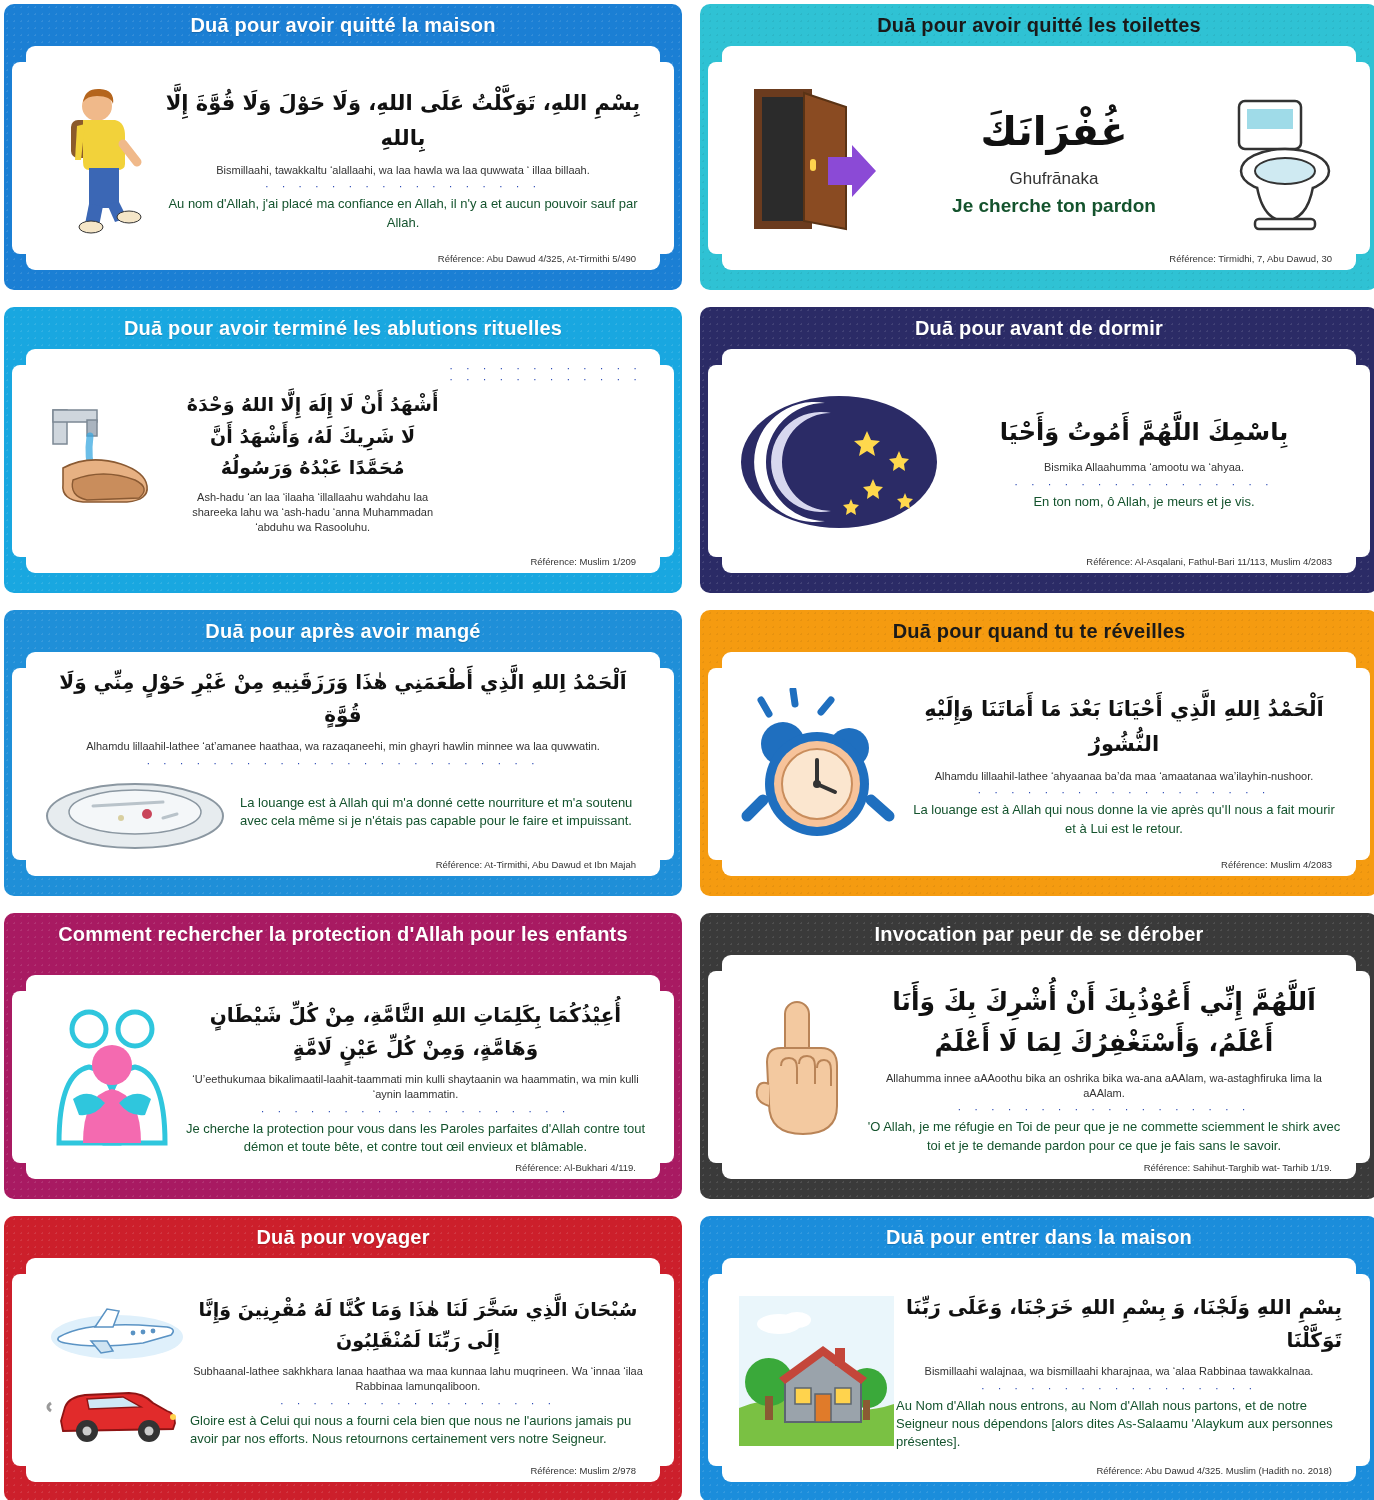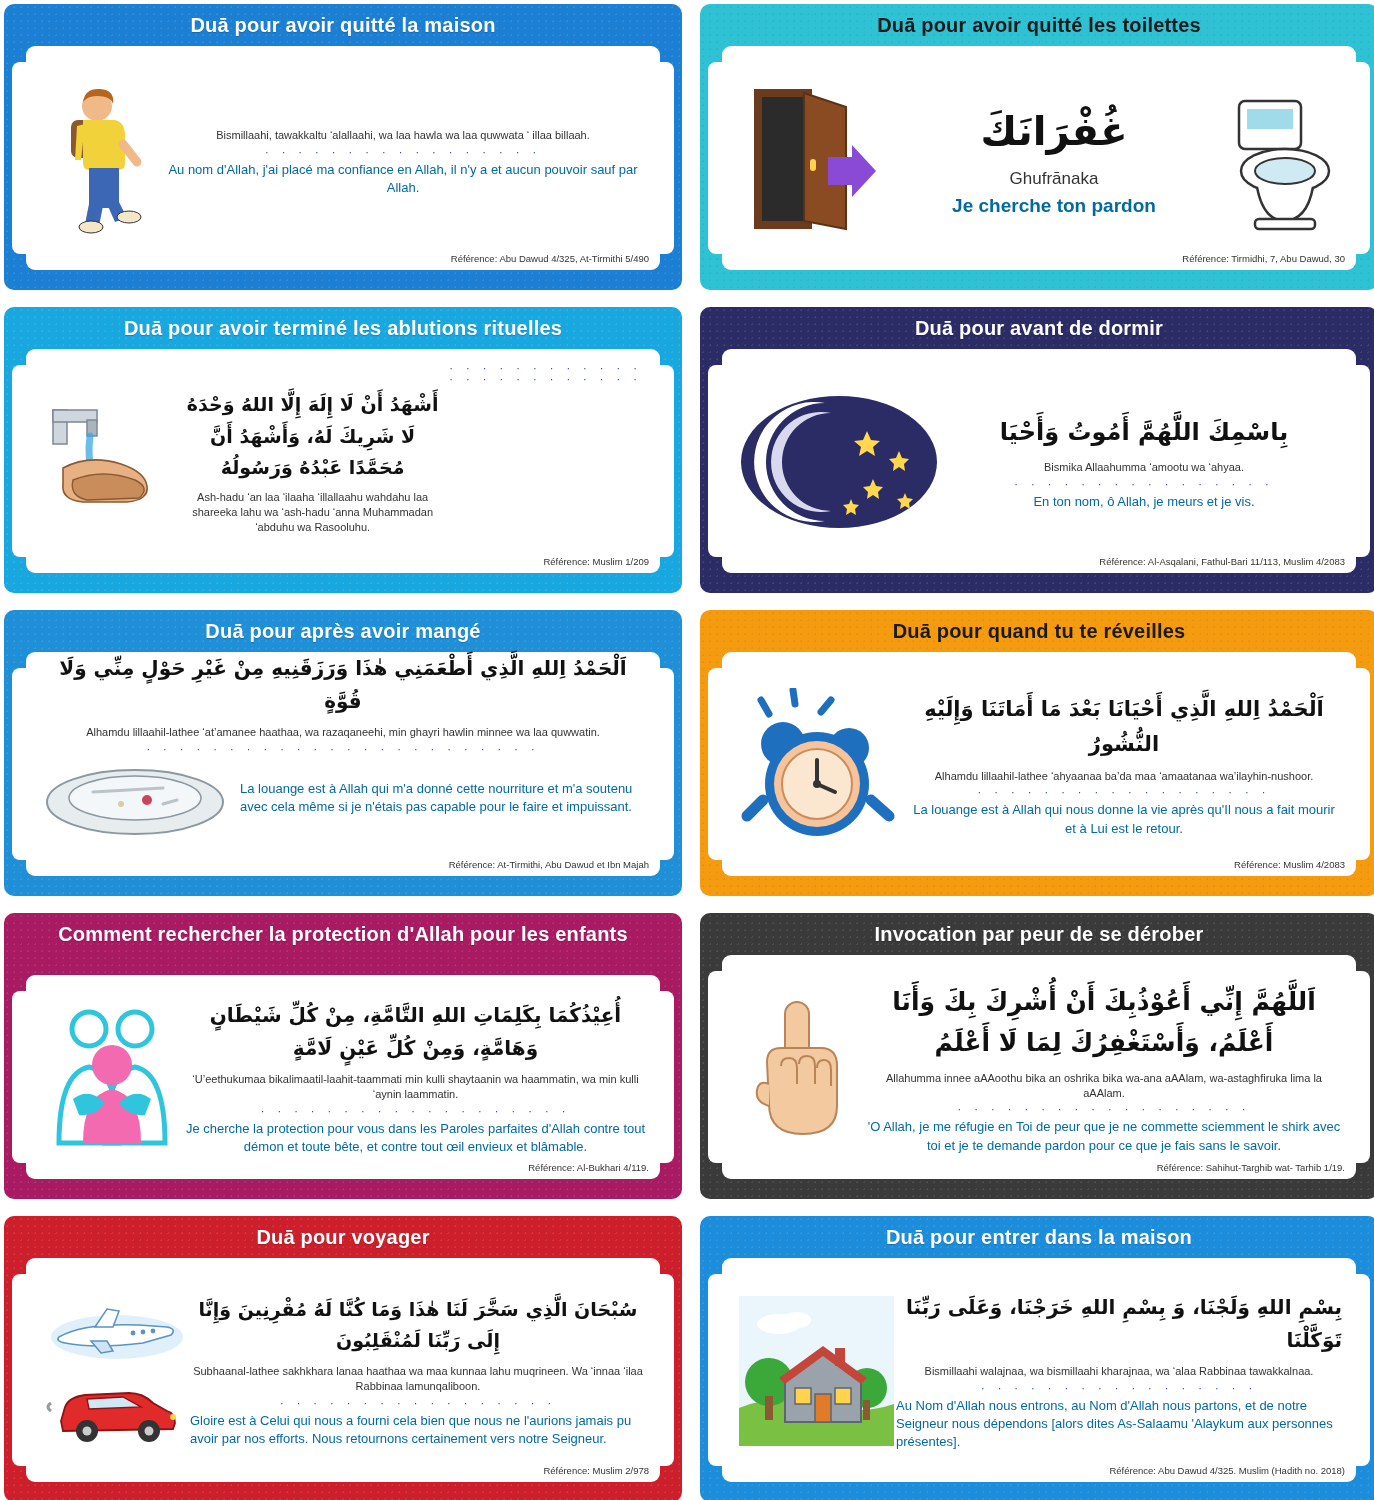--- a/index.html
+++ b/index.html
@@ -100,27 +100,27 @@
     text-align: center;
     color: #1f3fb0;
     font-size: 11px;
     letter-spacing: 5px;
     margin: 4px 0 3px 0;
     line-height: 1;
   }
   .french {
     text-align: center;
     font-size: 13px;
-    color: #0369a1;
+    color: #14532d;
     line-height: 1.4;
   }
   .french.left { text-align: left; }
   .ref {
     position: absolute;
-    right: 11px;
+    right: 24px;
     bottom: 6px;
     font-size: 9.5px;
     color: #333333;
   }
   .illus {
     flex: 0 0 auto;
     display: flex;
     align-items: center;
     justify-content: center;
   }
@@ -171,20 +171,21 @@
           <path d="M40 40 L36 76 L30 76 L32 42Z" fill="#f2d23a"></path>
           <rect x="44" y="84" width="30" height="40" fill="#3b67b5"></rect>
           <path d="M44 120 L40 140 L54 142 L58 122Z" fill="#3b67b5"></path>
           <path d="M62 120 L70 138 L82 134 L74 118Z" fill="#3b67b5"></path>
           <ellipse cx="46" cy="143" rx="12" ry="6" fill="#f5e6c8" stroke="#333" stroke-width="1"></ellipse>
           <ellipse cx="84" cy="133" rx="12" ry="6" fill="#f5e6c8" stroke="#333" stroke-width="1"></ellipse>
           <path d="M78 60 L92 78" stroke="#f0b98a" stroke-width="9" stroke-linecap="round"></path>
         </svg>
       </div>
       <div class="content">
+        <div class="arabic">بِسْمِ اللهِ، تَوَكَّلْتُ عَلَى اللهِ، وَلَا حَوْلَ وَلَا قُوَّةَ إِلَّا بِاللهِ</div>
         <div class="translit">Bismillaahi, tawakkaltu ‘alallaahi, wa laa hawla wa laa quwwata ‘ illaa billaah.</div>
         <div class="dots">· · · · · · · · · · · · · · · · ·</div>
         <div class="french">Au nom d'Allah, j'ai placé ma confiance en Allah, il n'y a et aucun pouvoir sauf par Allah.</div>
       </div>
       <div class="ref">Référence: Abu Dawud 4/325, At-Tirmithi 5/490</div>
     </div>
   </div>
 
   <div class="card t1 light">
     <div class="card-title">Duā pour avoir quitté les toilettes</div>
@@ -263,21 +264,21 @@
         <div class="translit">Bismika Allaahumma ‘amootu wa ‘ahyaa.</div>
         <div class="dots">· · · · · · · · · · · · · · · ·</div>
         <div class="french">En ton nom, ô Allah, je meurs et je vis.</div>
       </div>
       <div class="ref">Référence: Al-Asqalani, Fathul-Bari 11/113, Muslim 4/2083</div>
     </div>
   </div>
 
   <div class="card t4">
     <div class="card-title">Duā pour après avoir mangé</div>
-    <div class="inner" style="flex-direction:column;padding-top:0;">
+    <div class="inner" style="flex-direction:column;padding-top:14px;">
       <div class="arabic" style="font-size:20px;">اَلْحَمْدُ اِللهِ الَّذِي أَطْعَمَنِي هٰذَا وَرَزَقَنِيهِ مِنْ غَيْرِ حَوْلٍ مِنِّي وَلَا قُوَّةٍ</div>
       <div class="translit">Alhamdu lillaahil-lathee ‘at’amanee haathaa, wa razaqaneehi, min ghayri hawlin minnee wa laa quwwatin.</div>
       <div class="dots">· · · · · · · · · · · · · · · · · · · · · · · ·</div>
       <div style="display:flex;align-items:center;gap:10px;">
         <div class="illus" style="flex:0 0 190px;">
           <svg width="185" height="80" viewBox="0 0 185 80">
             <ellipse cx="92" cy="44" rx="88" ry="32" fill="#e7ecef" stroke="#8b97a1" stroke-width="2"></ellipse>
             <ellipse cx="92" cy="40" rx="66" ry="22" fill="#f4f7f9" stroke="#8b97a1" stroke-width="1.5"></ellipse>
             <path d="M50 34 L120 30" stroke="#b9c3ca" stroke-width="3" stroke-linecap="round"></path>
             <circle cx="104" cy="42" r="5" fill="#c9455a"></circle>

